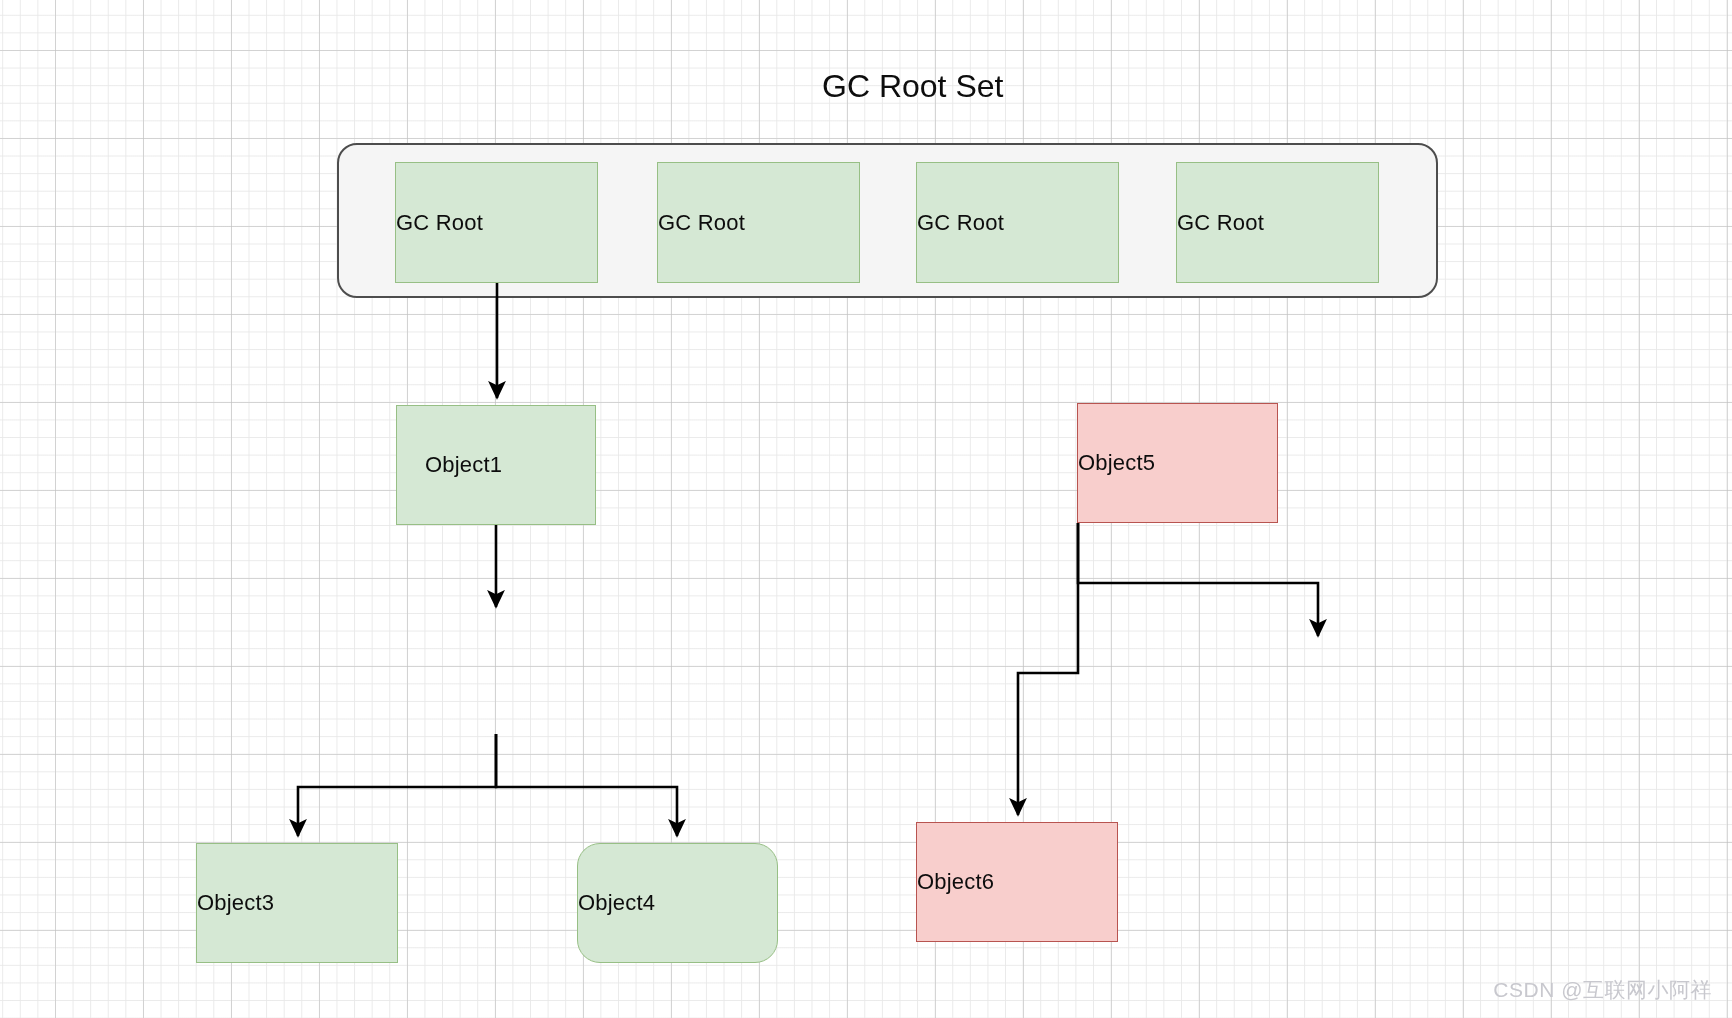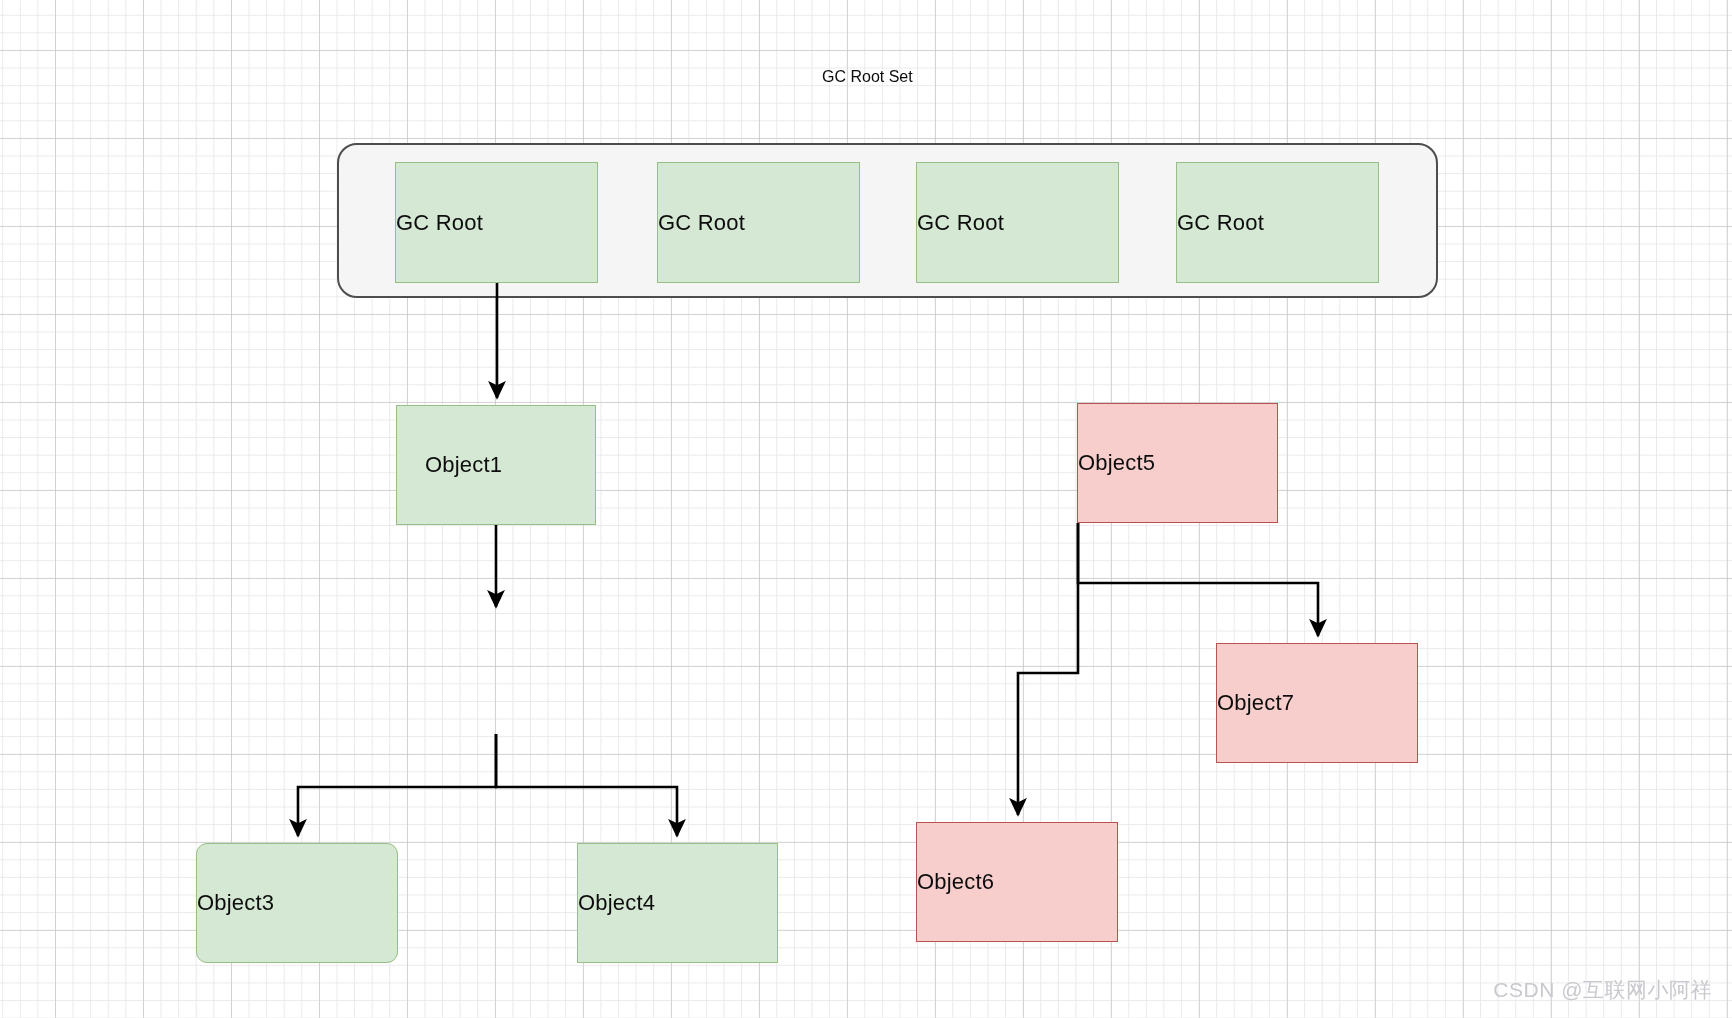--- a/index.html
+++ b/index.html
@@ -55,21 +55,21 @@
   }
   #rootset-container {
     position: absolute;
     box-sizing: border-box;
     background: #f5f5f5;
     border: 2.2px solid #4d4d4d;
     border-radius: 20px;
   }
   #title {
     position: absolute;
-    font-size: 16px;
+    font-size: 32px;
     color: #0d0d0d;
     white-space: nowrap;
   }
   #watermark {
     position: absolute;
     font-size: 21px;
     color: #c8c8ce;
     white-space: nowrap;
     letter-spacing: 0.5px;
   }
@@ -94,39 +94,36 @@
   </div>
   <div class="node node-green" style="left:1176px; top:162px; width:203px; height:121px;">
     <span>GC Root</span>
   </div>
 
   <div class="node node-green" style="left:396px; top:405px; width:200px; height:120px;padding-left:28px;">
     <span>Object1</span>
   </div>
 
 
-  <div class="node node-green" style="left:196px; top:843px; width:202px; height:120px;border-radius:11px;">
+  <div class="node node-green" style="left:196px; top:843px; width:202px; height:120px;">
     <span>Object3</span>
   </div>
 
-  <div class="node node-green" style="left:577px; top:843px; width:201px; height:120px;">
+  <div class="node node-green" style="left:577px; top:843px; width:201px; height:120px;border-radius:23px;">
     <span>Object4</span>
   </div>
 
   <div class="node node-red" style="left:1077px; top:403px; width:201px; height:120px;">
     <span>Object5</span>
   </div>
 
   <div class="node node-red" style="left:916px; top:822px; width:202px; height:120px;">
     <span>Object6</span>
   </div>
 
-  <div class="node node-red" style="left:1216px; top:643px; width:202px; height:120px;">
-    <span>Object7</span>
-  </div>
 
   <svg id="edges" viewBox="0 0 1732 1018">
     <defs>
       <marker id="arrow" viewBox="0 0 12 12" refX="10.5" refY="6" markerWidth="7.5" markerHeight="7.5" orient="auto-start-reverse">
         <path d="M 0 0.5 L 11.5 6 L 0 11.5 L 2.6 6 Z" fill="#000000"></path>
       </marker>
     </defs>
 
     <g stroke="#000000" stroke-width="2.6" fill="none" marker-end="url(#arrow)">
       <path d="M 497 283 L 497 398"></path>

